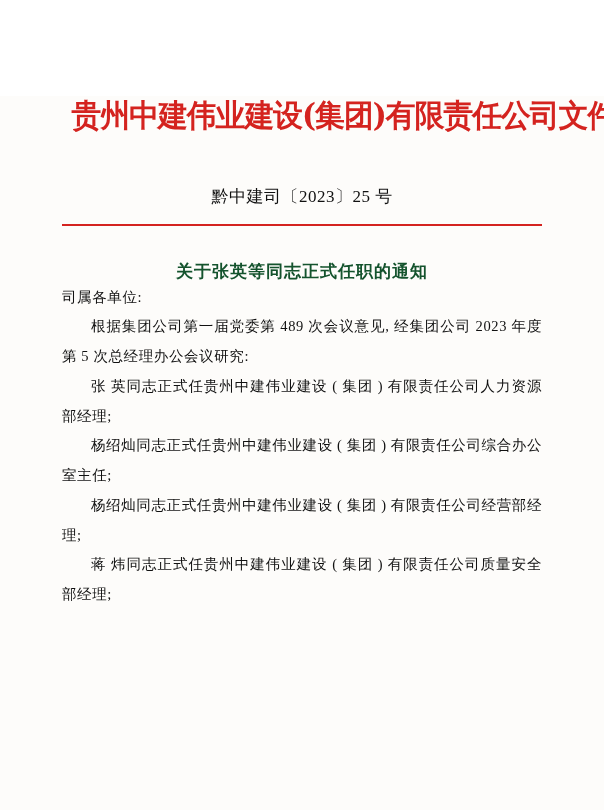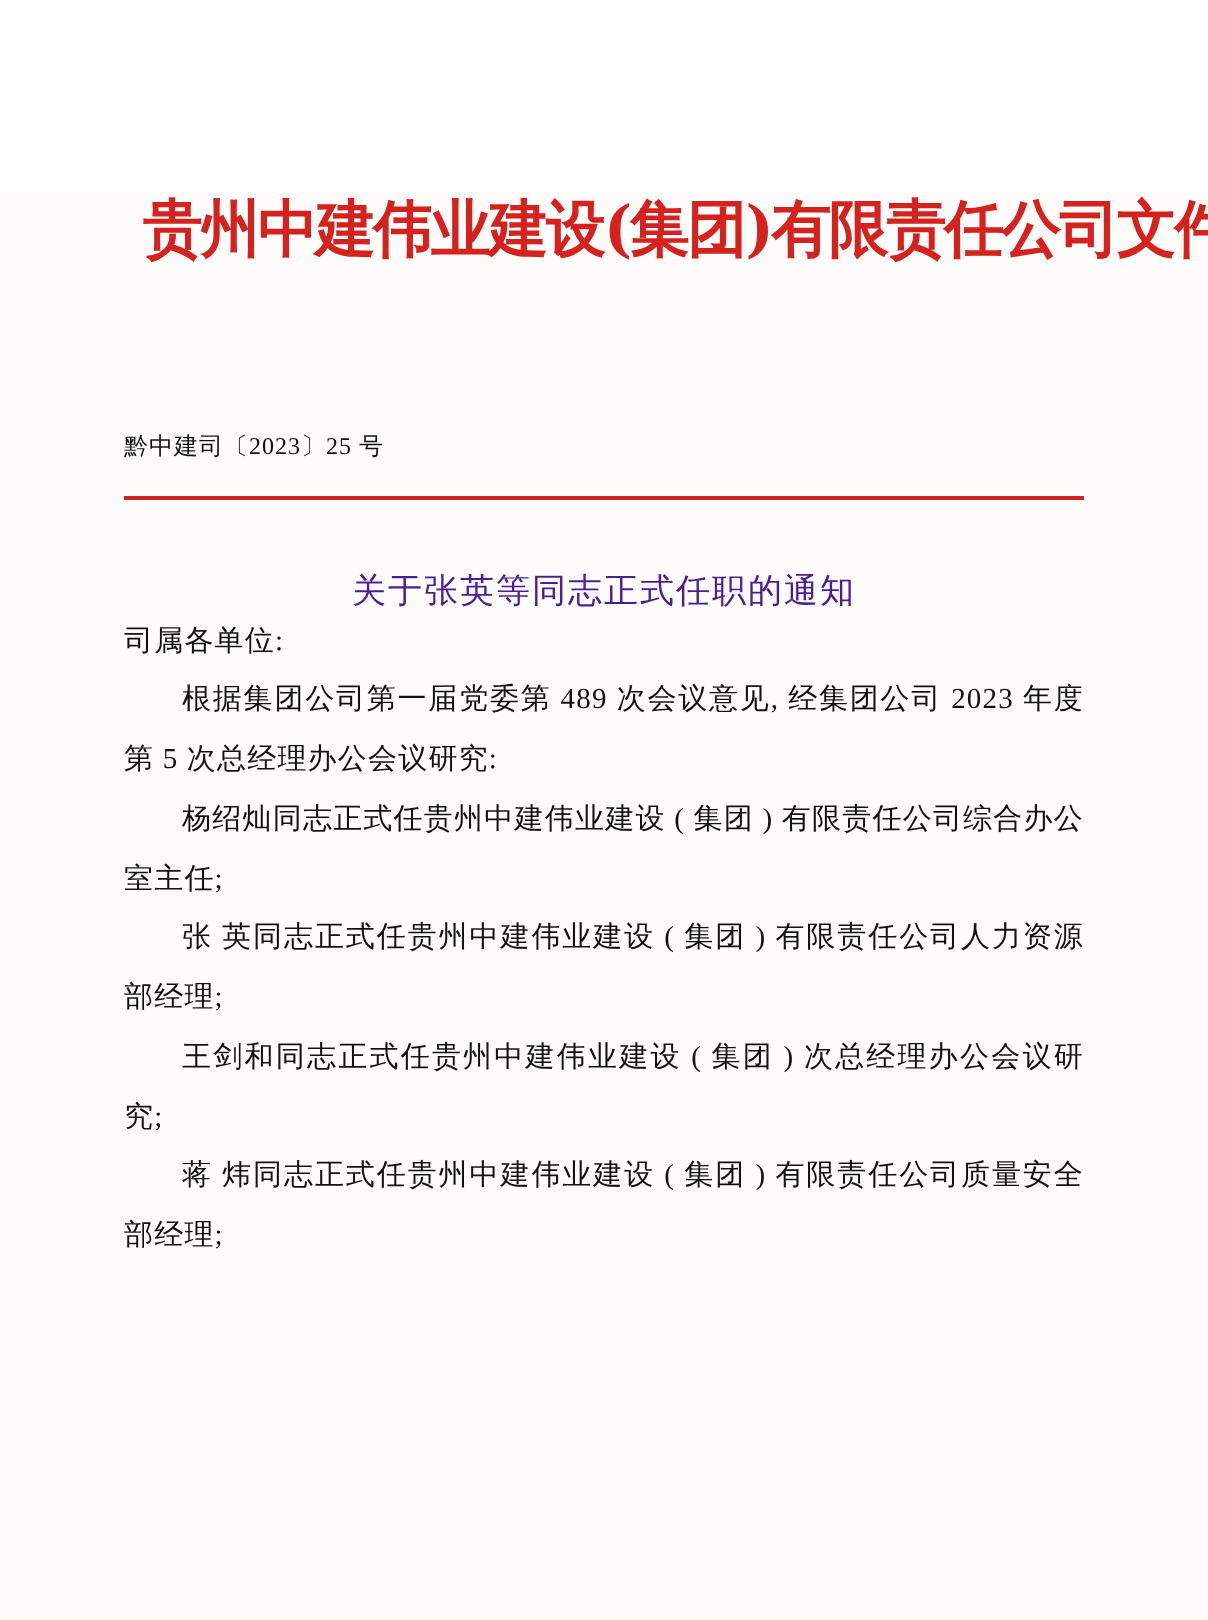--- a/index.html
+++ b/index.html
@@ -27,38 +27,39 @@
     color: #d4231f;
     font-family: "DejaVu Serif", "Liberation Serif", serif;
     font-weight: bold;
     font-size: 31px;
     letter-spacing: -1px;
     line-height: 1.25;
     white-space: nowrap;
     transform: scaleX(0.96);
   }
   .doc-number {
-    margin-top: 80px;
-    font-size: 12px;
+    margin-top: 50px;
+    text-align: center;
+    font-size: 17px;
     color: #111;
     letter-spacing: 0.5px;
     font-family: "Liberation Serif", "DejaVu Serif", serif;
   }
   .red-rule {
     margin-top: 16px;
     height: 2px;
     background: #d4231f;
     width: 100%;
   }
   .subject {
     margin-top: 34px;
     text-align: center;
     font-size: 17px;
-    font-weight: normal;
-    color: #4c1d95;
+    font-weight: bold;
+    color: #14532d;
     letter-spacing: 1px;
   }
   .body {
     font-size: 14.5px;
     color: #111;
     line-height: 2.05;
     letter-spacing: 0.6px;
   }
   .salutation {
     text-align: left;
@@ -79,22 +80,22 @@
 
   <div class="red-rule"></div>
 
   <div class="subject">关于张英等同志正式任职的通知</div>
 
   <div class="body">
     <div class="salutation">司属各单位:</div>
 
     <div class="para">根据集团公司第一届党委第 489 次会议意见, 经集团公司 2023 年度第 5 次总经理办公会议研究:</div>
 
+    <div class="para">张   英同志正式任贵州中建伟业建设 ( 集团 ) 有限责任公司人力资源部经理;</div>
+
     <div class="para">杨绍灿同志正式任贵州中建伟业建设 ( 集团 ) 有限责任公司综合办公室主任;</div>
 
-    <div class="para">张   英同志正式任贵州中建伟业建设 ( 集团 ) 有限责任公司人力资源部经理;</div>
-
-    <div class="para">王剑和同志正式任贵州中建伟业建设 ( 集团 ) 次总经理办公会议研究;</div>
+    <div class="para">杨绍灿同志正式任贵州中建伟业建设 ( 集团 ) 有限责任公司经营部经理;</div>
 
     <div class="para">蒋   炜同志正式任贵州中建伟业建设 ( 集团 ) 有限责任公司质量安全部经理;</div>
   </div>
 
 </div>
 
 </body></html>

